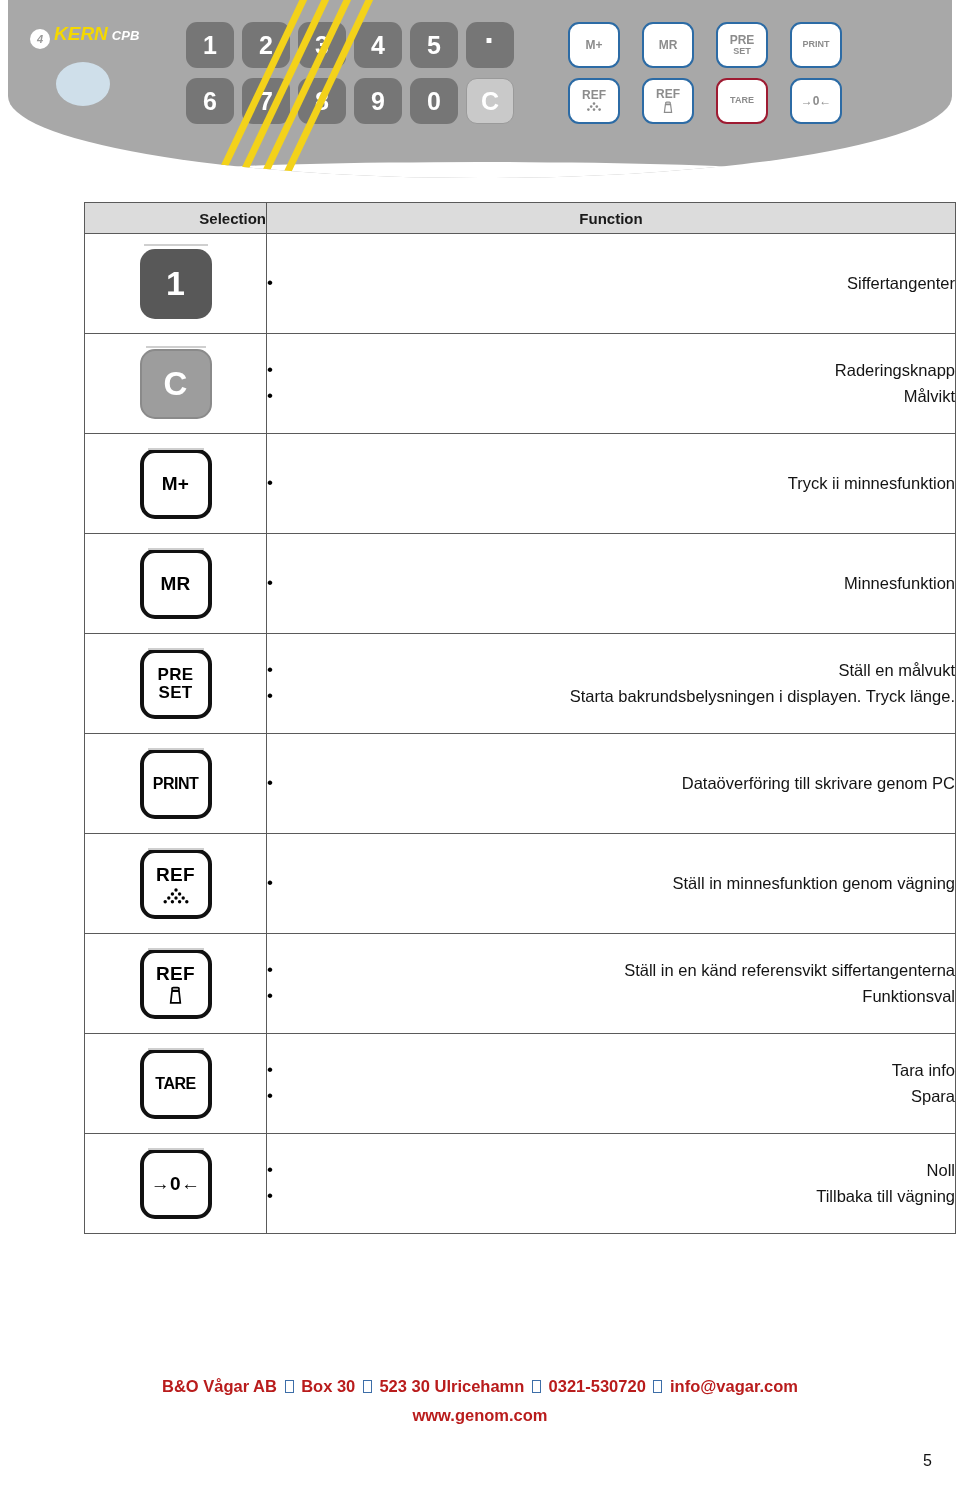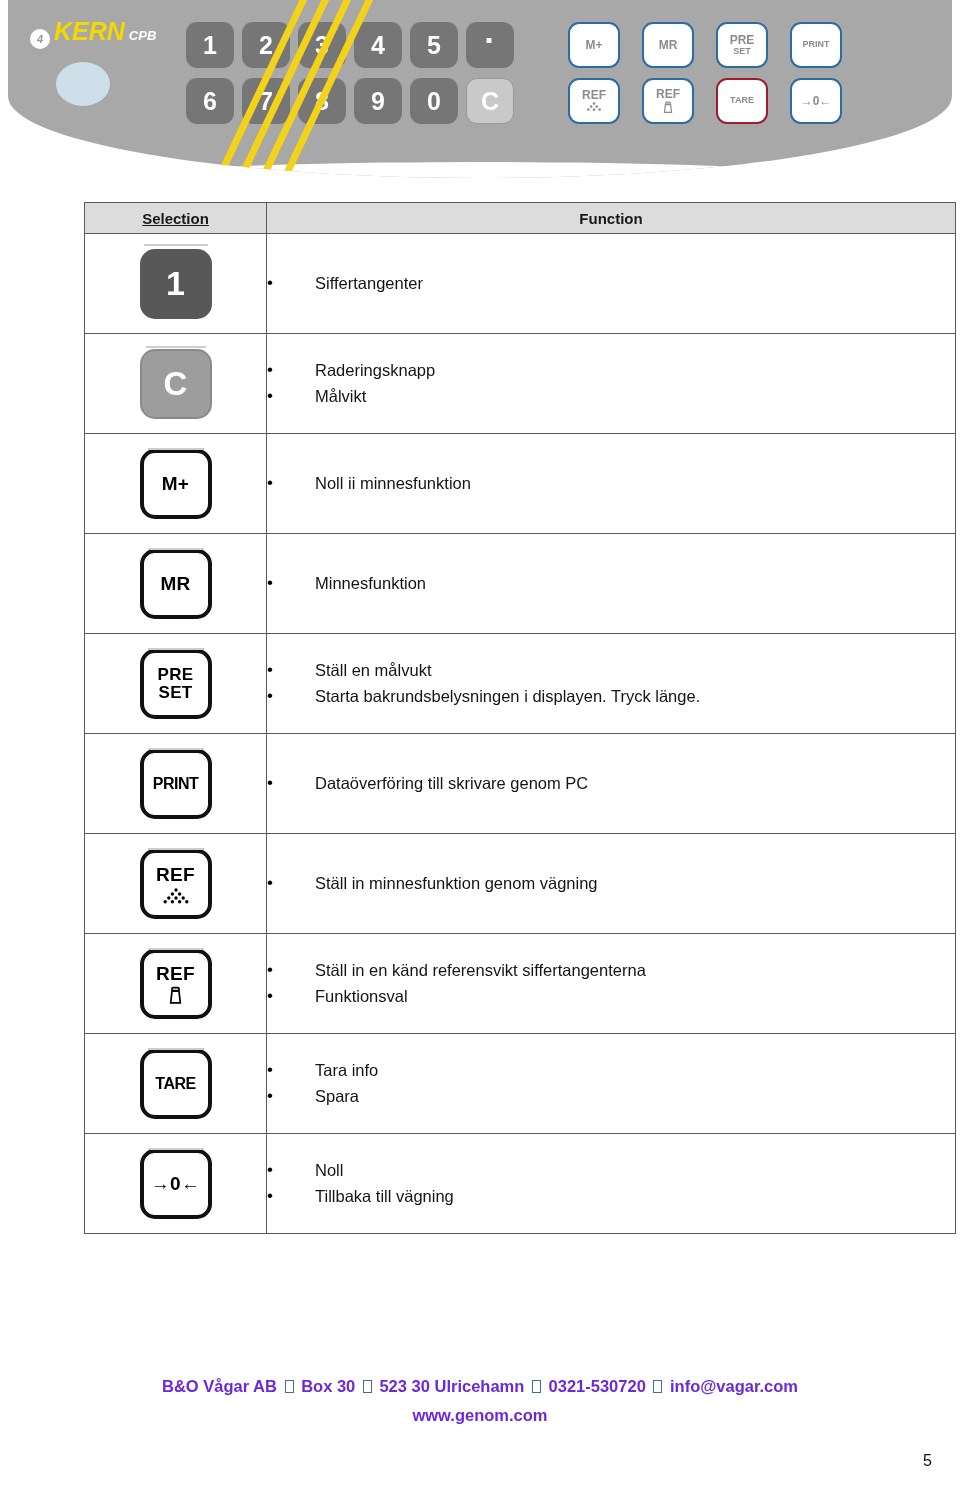--- a/index.html
+++ b/index.html
@@ -62,21 +62,21 @@
     color: #9a9a9a;
     font-size: 11px;
     font-weight: bold;
     font-style: italic;
     display: flex;
     align-items: center;
     justify-content: center;
     transform: translateY(3px);
   }
   .kern-word {
-    font-size: 25px;
+    font-size: 19px;
     font-weight: bold;
     font-style: italic;
     color: #f5d800;
     letter-spacing: 0px;
   }
   .kern-model {
     font-size: 13px;
     font-weight: bold;
     font-style: italic;
     color: #ffffff;
@@ -169,33 +169,33 @@
     padding: 0;
     vertical-align: middle;
   }
   .tbl thead th {
     background: #dcdcdc;
     height: 31px;
     font-size: 15px;
     font-weight: bold;
     color: #1a1a1a;
   }
-  .th-sel { width: 182px; text-align: center; padding-left: 12px; text-decoration: underline; }
+  .th-sel { width: 182px; text-align: right; padding-left: 12px; }
   .th-fn  { }
 
   .cell-sel {
     height: 100px;
     text-align: center;
   }
   .cell-fn {
     padding: 0 0 0 26px;
   }
 
   
-  .bl { margin: 0; padding: 0; list-style: none; }
+  .bl { margin: 0; padding: 0; list-style: none; text-align: right; }
   .bl li {
     position: relative;
     padding-left: 48px;
     font-size: 16.5px;
     line-height: 1.55;
     color: #141414;
   }
   .bl li::before {
     content: "\2022";
     position: absolute;
@@ -251,21 +251,21 @@
   .weighticon { display: block; margin-top: 1px; }
   .zeroglyph { font-size: 21px; font-weight: bold; letter-spacing: -1px; }
 
   
   .footer {
     position: absolute;
     left: 0;
     top: 1372px;
     width: 960px;
     text-align: center;
-    color: #6d28d9;
+    color: #b91c1c;
     font-size: 16.5px;
     font-weight: bold;
     line-height: 1.75;
   }
   .tofu {
     display: inline-block;
     width: 9px;
     height: 13px;
     border: 1.2px solid #3d6ea8;
     margin: 0 3px;
@@ -401,21 +401,21 @@
 
     <tr>
       <td class="cell-sel">
         <span class="gkey outline">
           <span class="topline"></span>
           <span class="kl">M+</span>
         </span>
       </td>
       <td class="cell-fn">
         <ul class="bl">
-          <li>Noll ii minnesfunktion</li>
+          <li>Tryck ii minnesfunktion</li>
         </ul>
       </td>
     </tr>
 
     <tr>
       <td class="cell-sel">
         <span class="gkey outline">
           <span class="topline"></span>
           <span class="kl">MR</span>
         </span>

